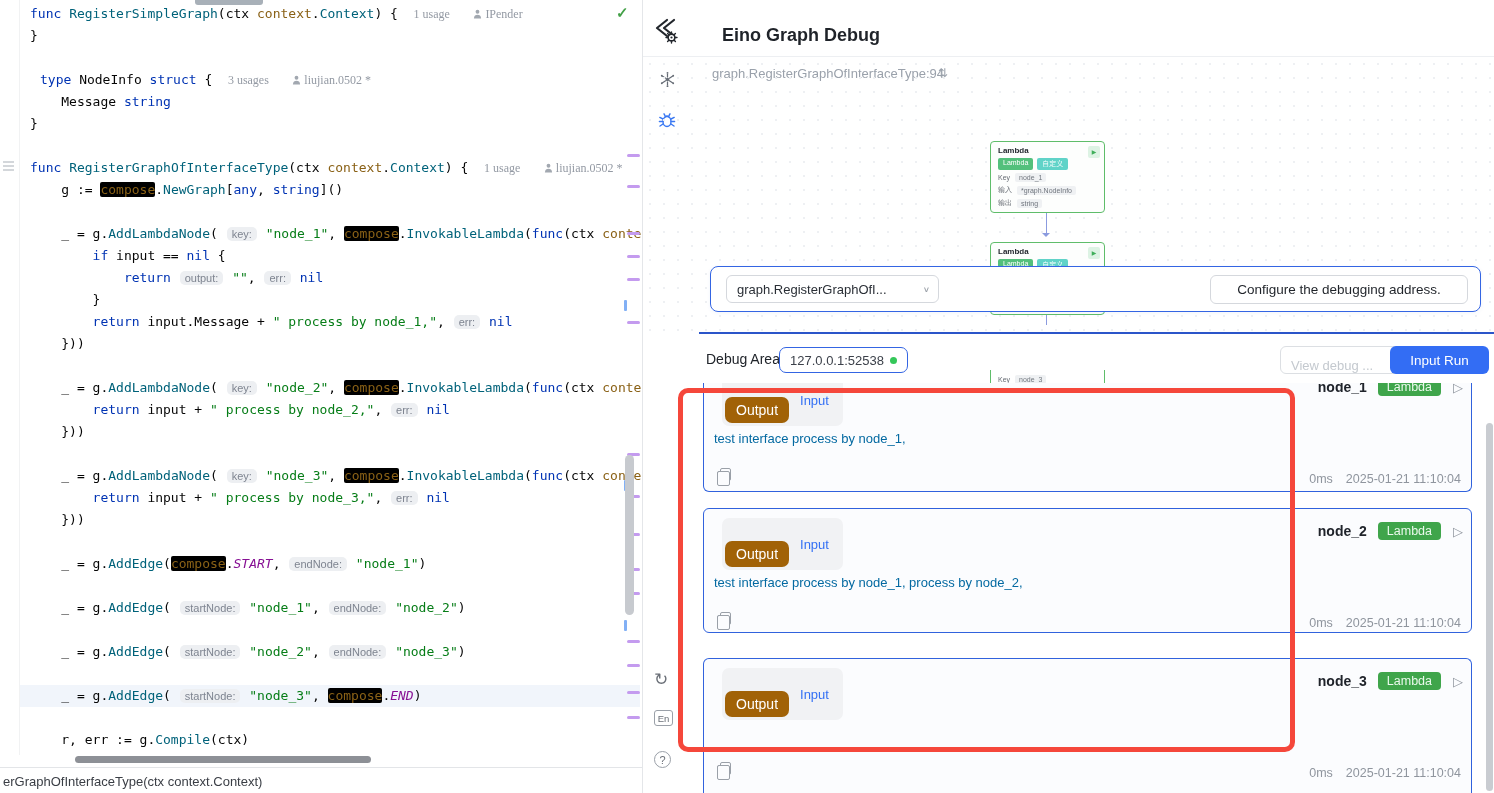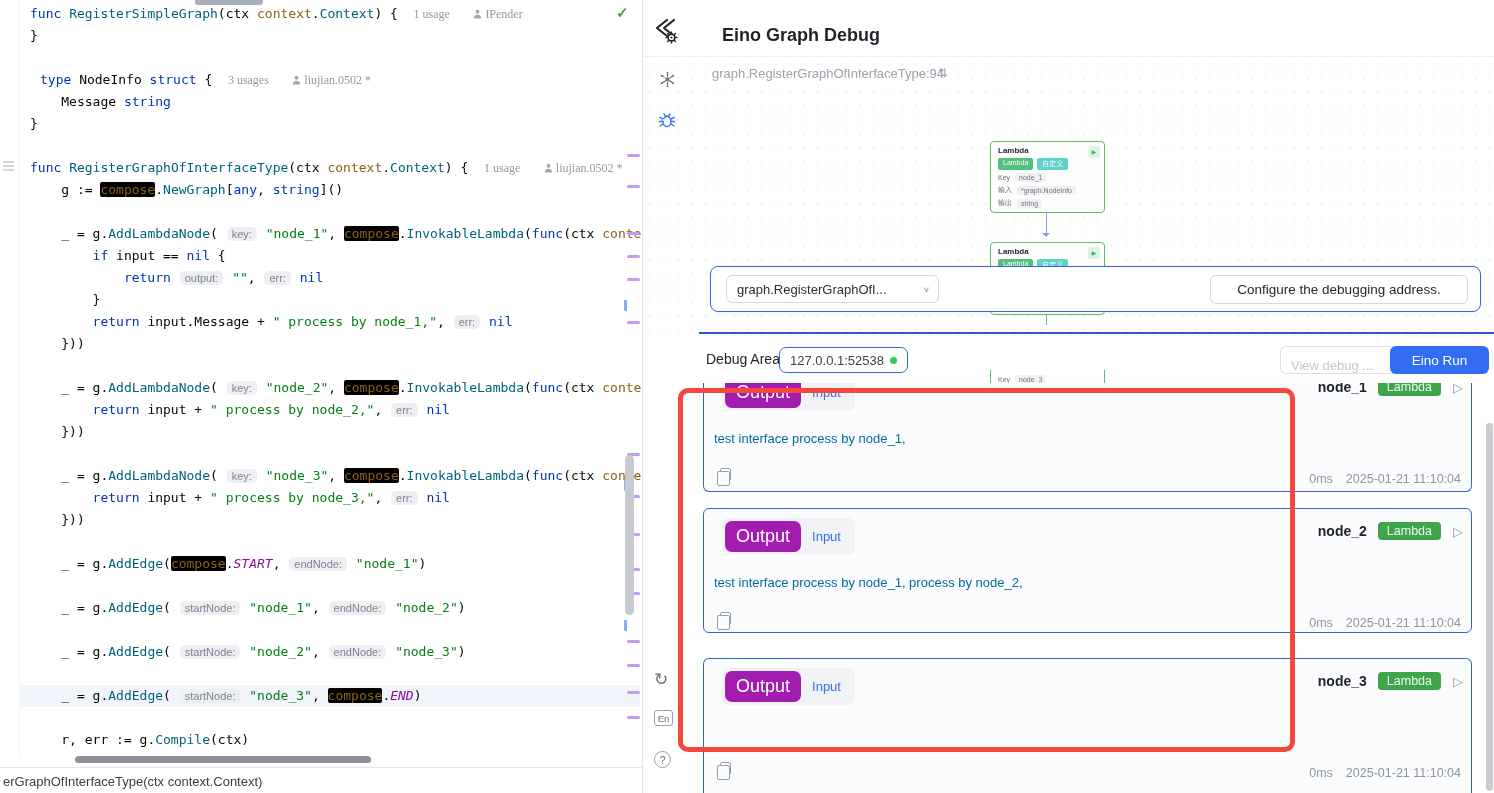--- a/index.html
+++ b/index.html
@@ -88,21 +88,21 @@
     color:#fff; font-size:13.5px; display:flex; align-items:center; justify-content:center; cursor:pointer; }
 
   
   .dcard { position:absolute; left:60px; width:769px; background:#fbfcfe; border:1px solid #3162dd; border-radius:6px; overflow:hidden; }
   .dcard.c0 { top:383px; height:109px; border-top:none; border-radius:0 0 6px 6px; }
   .dcard.c1 { top:508px; height:125px; }
   .dcard.c2 { top:658px; height:135px; border-bottom:none; border-radius:6px 6px 0 0; }
   .dcard-in { position:relative; width:100%; height:100%; }
   .dcard.c0 .dcard-in { top:-18px; }
   .seg { position:absolute; left:18px; top:9px; display:flex; align-items:center; background:#f1f2f4; border-radius:7px; padding:3px; }
-  .seg-out { background:#a21caf; color:#fff; border-radius:7px; padding:5px 11px; font-size:18px; cursor:pointer; }
+  .seg-out { background:#a16207; color:#fff; border-radius:7px; padding:5px 11px; font-size:14px; cursor:pointer;margin-top:20px; }
   .seg-in { color:#3370f4; padding:5px 11px; font-size:13px; cursor:pointer; }
   .hdr-right { position:absolute; right:30px; top:13px; display:flex; align-items:center; gap:11px; }
   .node-name { font-size:14px; font-weight:700; color:#20242b; }
   .lam-badge { background:#3fa54b; color:#eaf9ec; font-size:12.5px; border-radius:4px; padding:2px 9px; }
   .expand { position:absolute; right:8px; top:15px; font-size:13px; color:#8f959e; cursor:pointer; }
   .dtext { position:absolute; left:10px; top:66px; font-size:13px; color:#0369a1; }
   .copy { position:absolute; left:13px; top:106px; width:11px; height:13px; border:1.3px solid #9aa0a8; border-radius:2px; background:#fbfcfe; cursor:pointer; }
   .copy::before { content:""; position:absolute; left:1.5px; top:-4.5px; width:9px; height:11px; border:1.3px solid #9aa0a8; border-radius:2px; }
   .copy::after { content:""; position:absolute; left:-1.3px; top:-1.3px; width:10.8px; height:12.8px; background:#fbfcfe; border:1.3px solid #9aa0a8; border-radius:2px; }
   .dmeta { position:absolute; right:10px; top:107px; display:flex; gap:13px; font-size:12.5px; color:#8f959e; }
@@ -300,21 +300,21 @@
 
     <span class="dbg-label">Debug Area</span>
     <div class="addr-badge">
       <span class="txt">127.0.0.1:52538</span>
       <span class="gdot"></span>
     </div>
     <div class="view-select">
       <span class="txt">View debug ...</span>
       <span class="chev">∨</span>
     </div>
-    <button class="testrun-btn">Eino Run</button>
+    <button class="testrun-btn">Input Run</button>
 
     <div id="cards">
         <div class="dcard c0">
           <div class="dcard-in">
             <div class="seg">
               <span class="seg-out">Output</span>
               <span class="seg-in">Input</span>
             </div>
             <div class="hdr-right">
               <span class="node-name">node_1</span>

